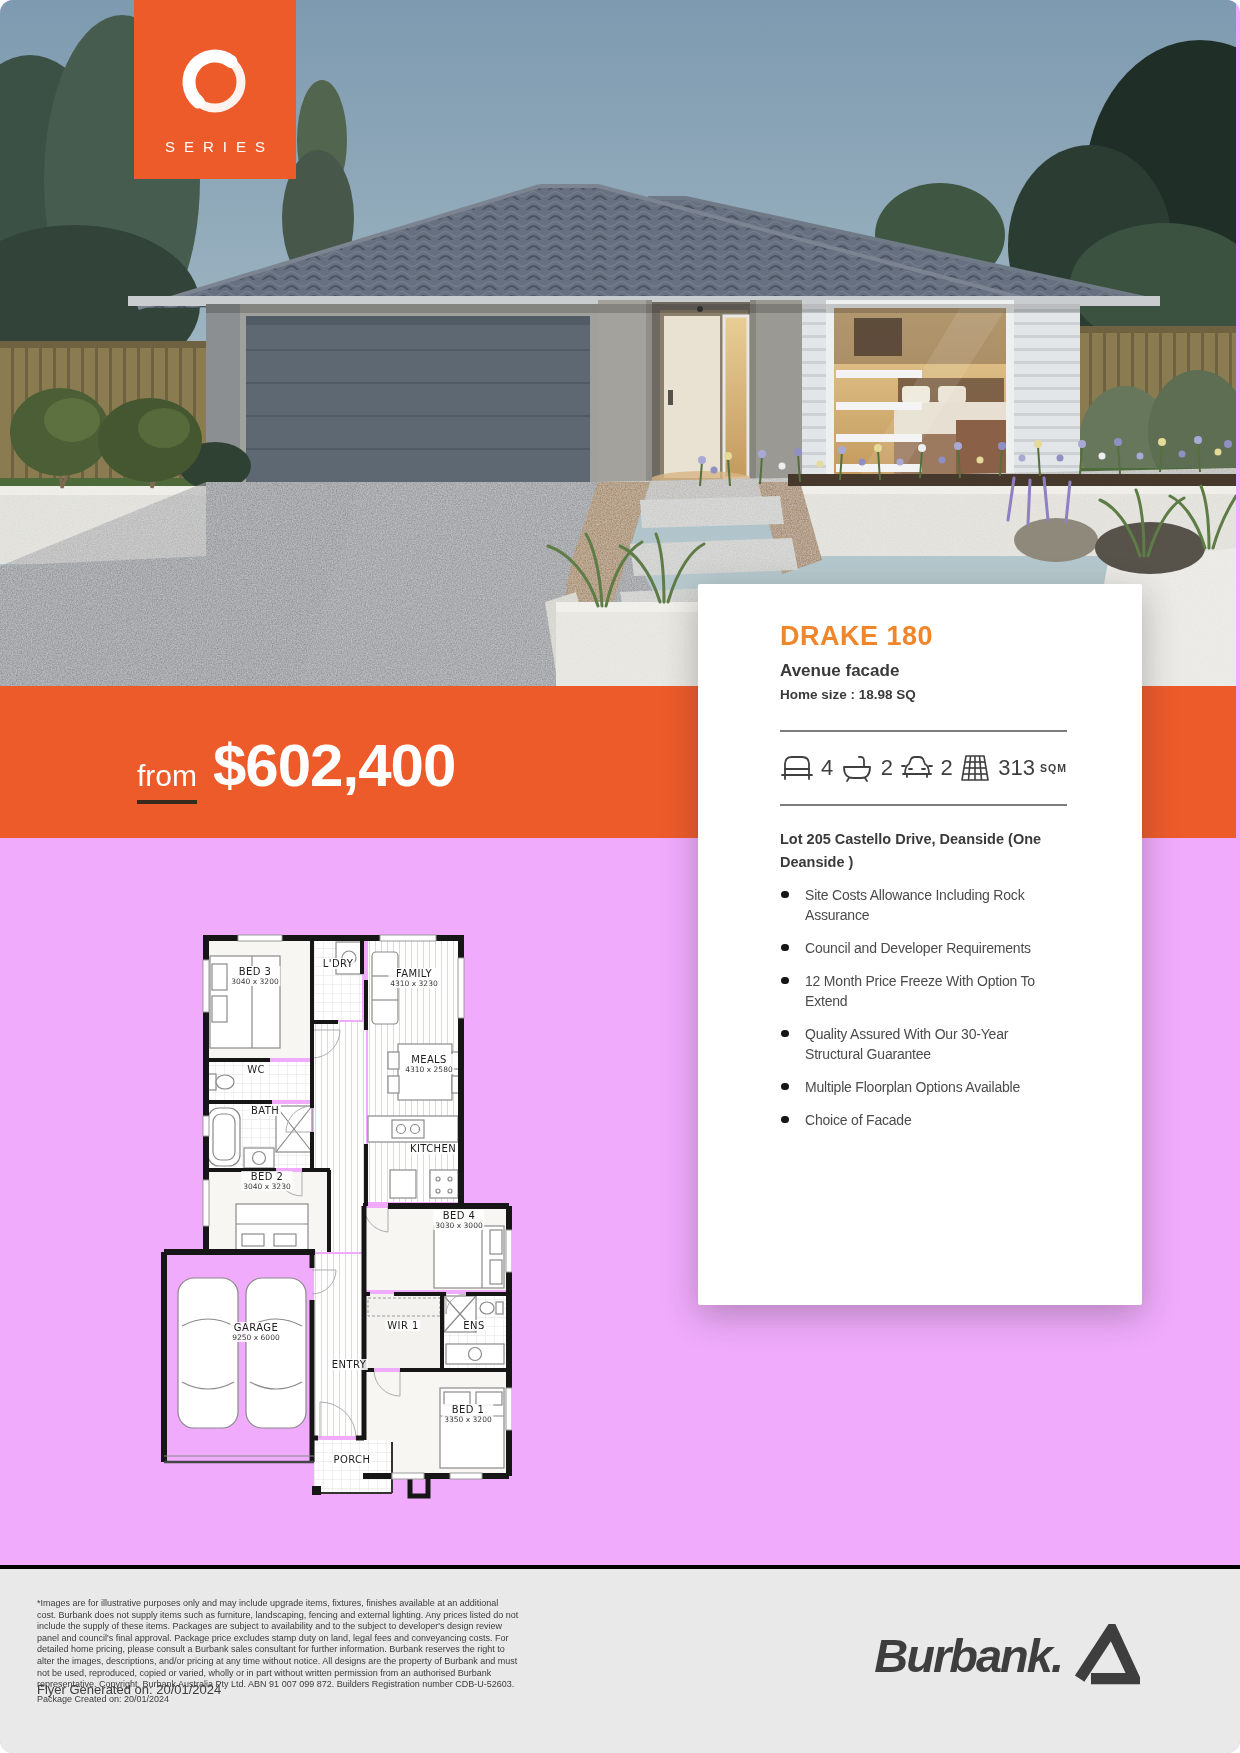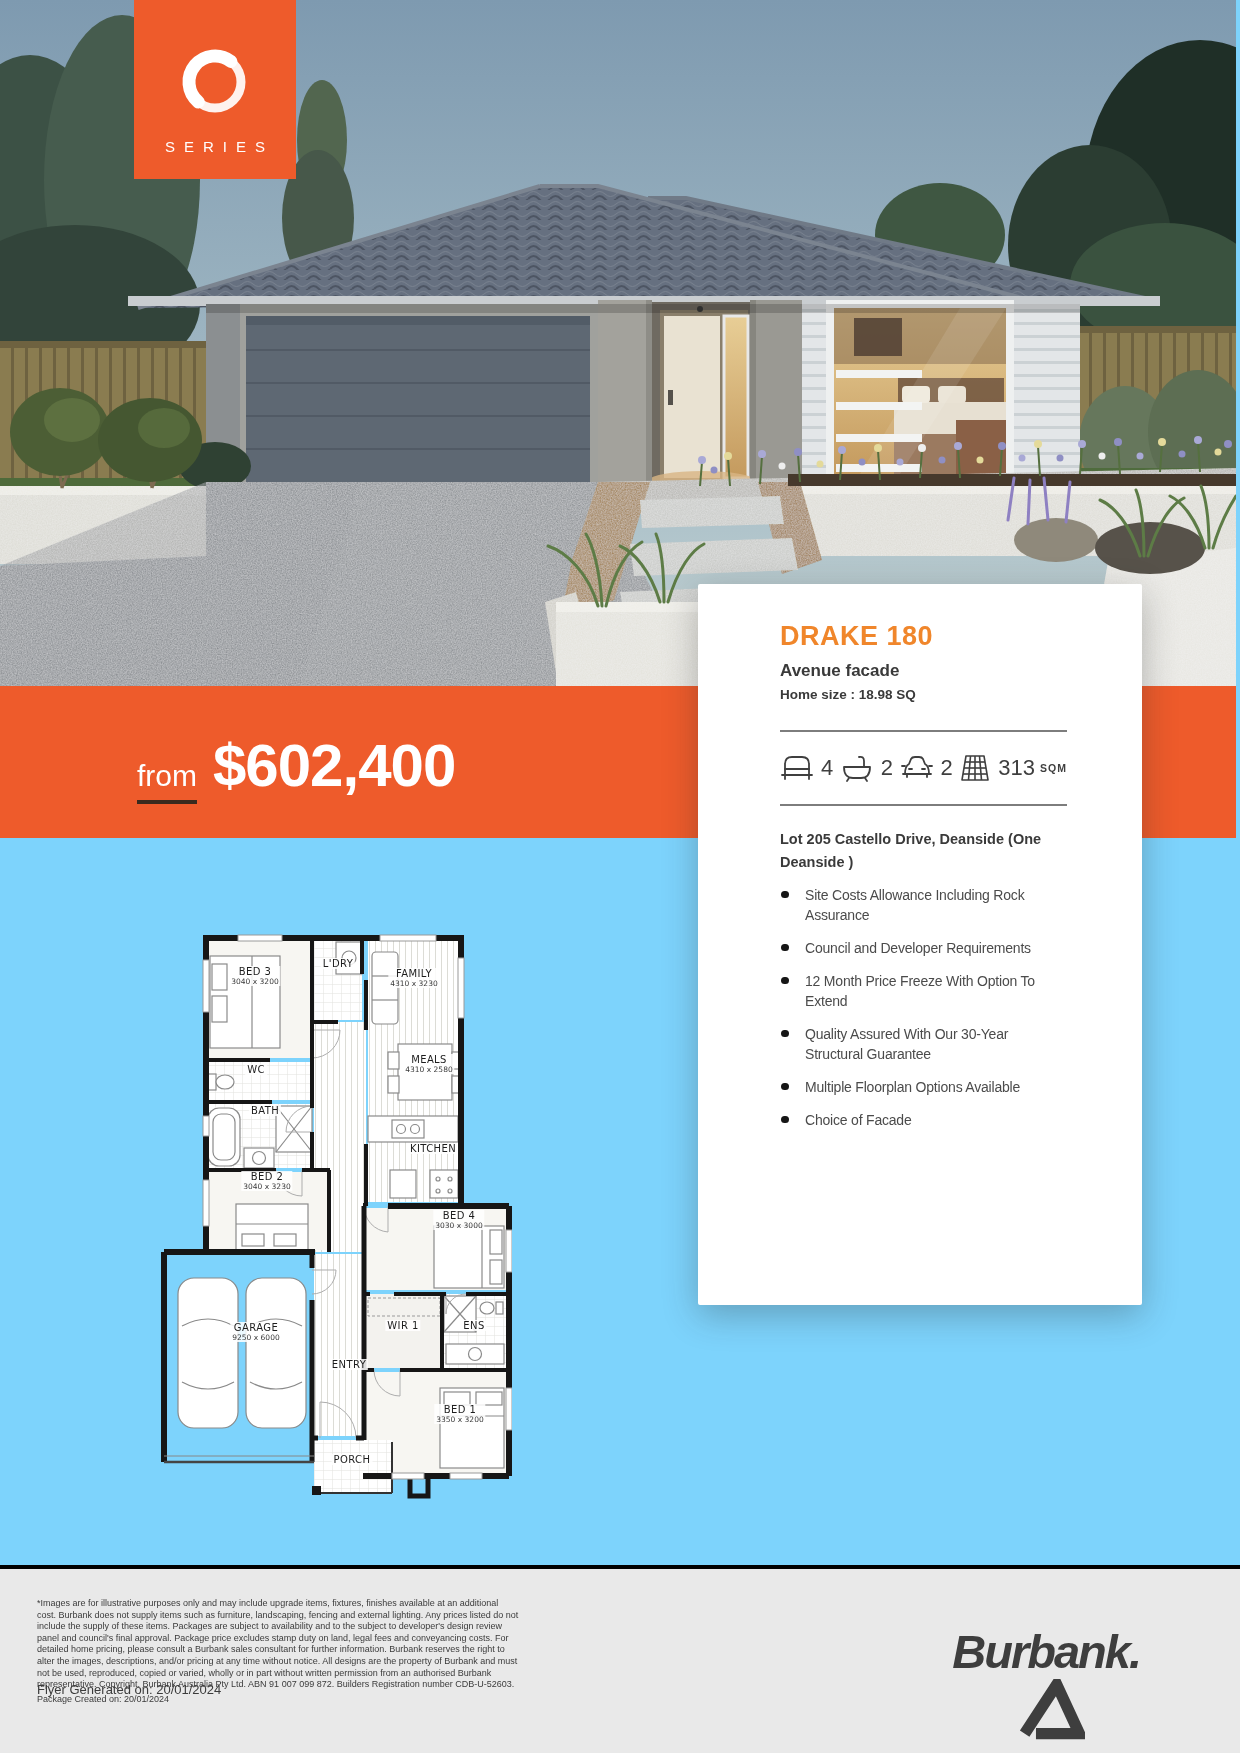--- a/index.html
+++ b/index.html
@@ -1,17 +1,17 @@
 <!DOCTYPE html>
 <html><head>
 <meta charset="utf-8">
 <style>
   html,body{margin:0;padding:0;background:#ffffff;}
-  .page{position:relative;width:1240px;height:1753px;background:#7dd3fc;overflow:hidden;
-        font-family:"Liberation Sans", sans-serif;}
+  .page{position:relative;width:1240px;height:1753px;background:#f0abfc;overflow:hidden;
+        font-family:"Liberation Sans", sans-serif;border-radius:13px;}
   
   .hero{position:absolute;left:0;top:0;width:1236px;height:686px;overflow:hidden;}
   .hero svg{display:block;width:1236px;height:686px;}
   
   .badge{position:absolute;left:134px;top:0;width:162px;height:179px;background:#EE5B2B;
          text-align:center;}
   .badge .ring{margin-top:44px;}
   .series{color:#ffffff;font-size:15px;letter-spacing:9px;padding-left:9px;margin-top:14px;font-weight:400;}
   
   .banner{position:absolute;left:0;top:686px;width:1236px;height:152px;background:#EE5B2B;}
@@ -47,21 +47,21 @@
          background:rgba(255,255,255,.85);padding:0 2px;white-space:nowrap;}
   .rdims{font-family:"DejaVu Sans", sans-serif;font-size:7.5px;color:#3a3a3a;
          background:rgba(255,255,255,.85);padding:0 2px;white-space:nowrap;}
   
   .footer{position:absolute;left:0;top:1565px;width:1240px;height:188px;background:#E9E9E9;
           border-top:4px solid #000000;box-sizing:border-box;}
   .disclaimer{position:absolute;left:37px;top:29px;width:482px;font-size:9px;line-height:11.6px;
           color:#3b3b3b;margin:0;}
   .gen1{position:absolute;left:37px;top:113px;font-size:13px;color:#3b3b3b;margin:0;}
   .gen2{position:absolute;left:37px;top:125px;font-size:9px;color:#3b3b3b;margin:0;}
-  .brand{position:absolute;right:100px;top:55px;display:flex;align-items:center;flex-direction:column;}
+  .brand{position:absolute;right:100px;top:55px;display:flex;align-items:center;}
   .brand-text{font-size:47px;font-weight:700;font-style:italic;color:#3e3e3e;letter-spacing:-2px;}
   .brand-mark{margin-left:12px;}
 </style>
 </head>
 <body>
 
 <div class="page">
 
   <div class="hero">
     <svg viewBox="0 0 1236 686">
@@ -564,21 +564,21 @@
         <div class="rdims"></div>
     </div>
     <div class="fp-label" style="left:322px;top:390px">
       <div class="rname">ENS</div>
         <div class="rdims"></div>
     </div>
     <div class="fp-label" style="left:197px;top:429px">
       <div class="rname">ENTRY</div>
         <div class="rdims"></div>
     </div>
-    <div class="fp-label" style="left:308px;top:474px">
+    <div class="fp-label" style="left:316px;top:474px">
       <div class="rname">BED 1</div>
         <div class="rdims">3350 x 3200</div>
     </div>
     <div class="fp-label" style="left:200px;top:524px">
       <div class="rname">PORCH</div>
         <div class="rdims"></div>
     </div>
   </div>
 
   <div class="footer">

